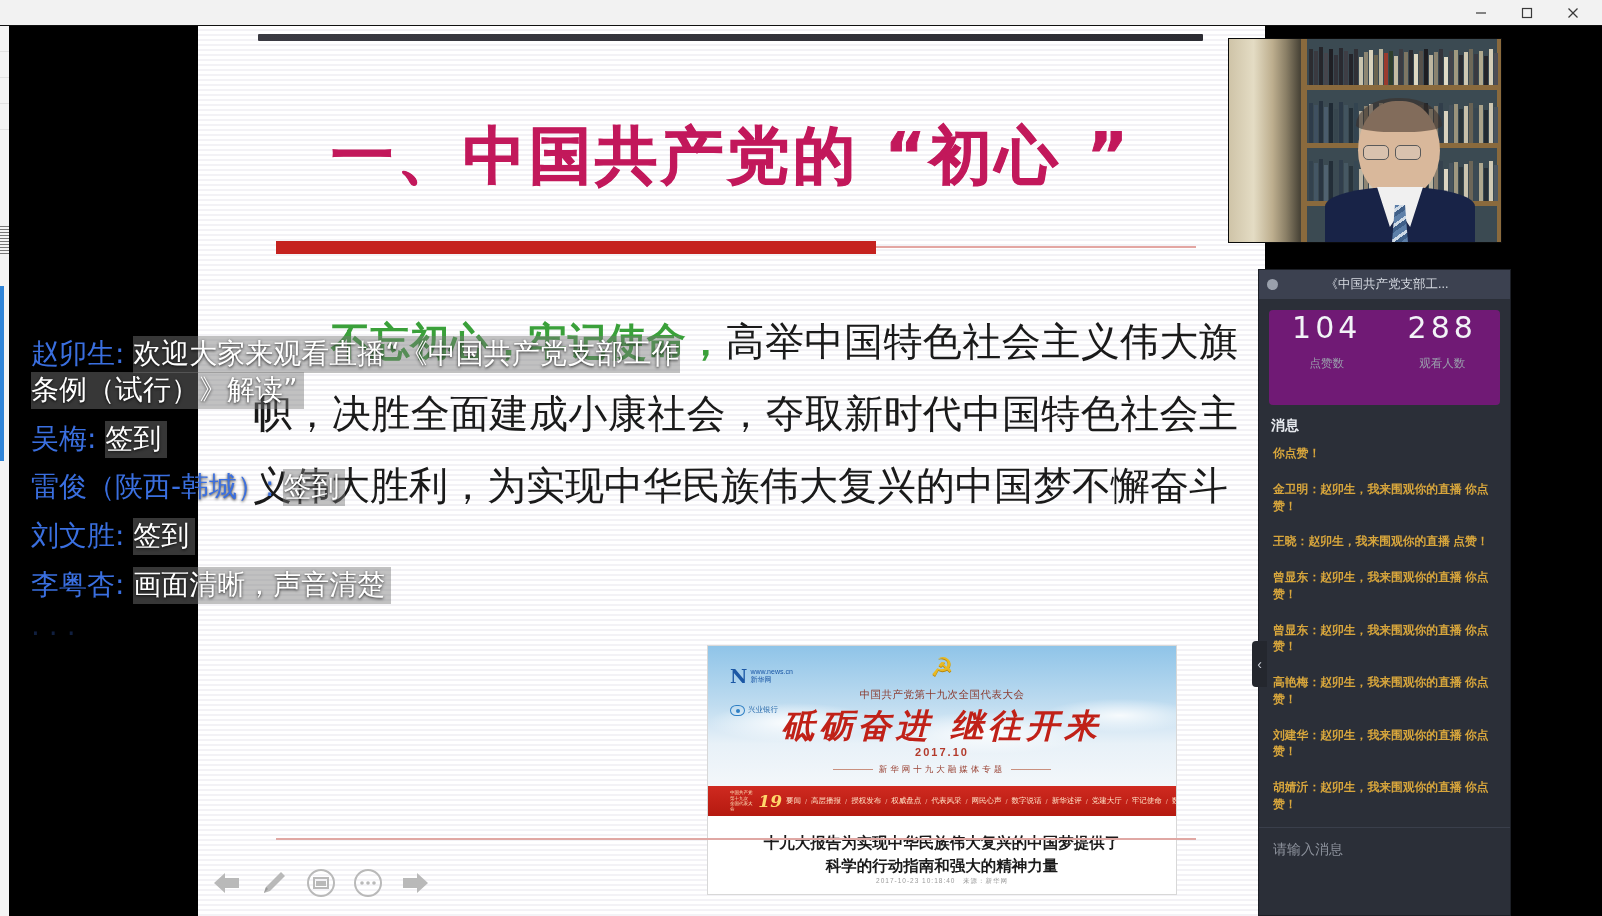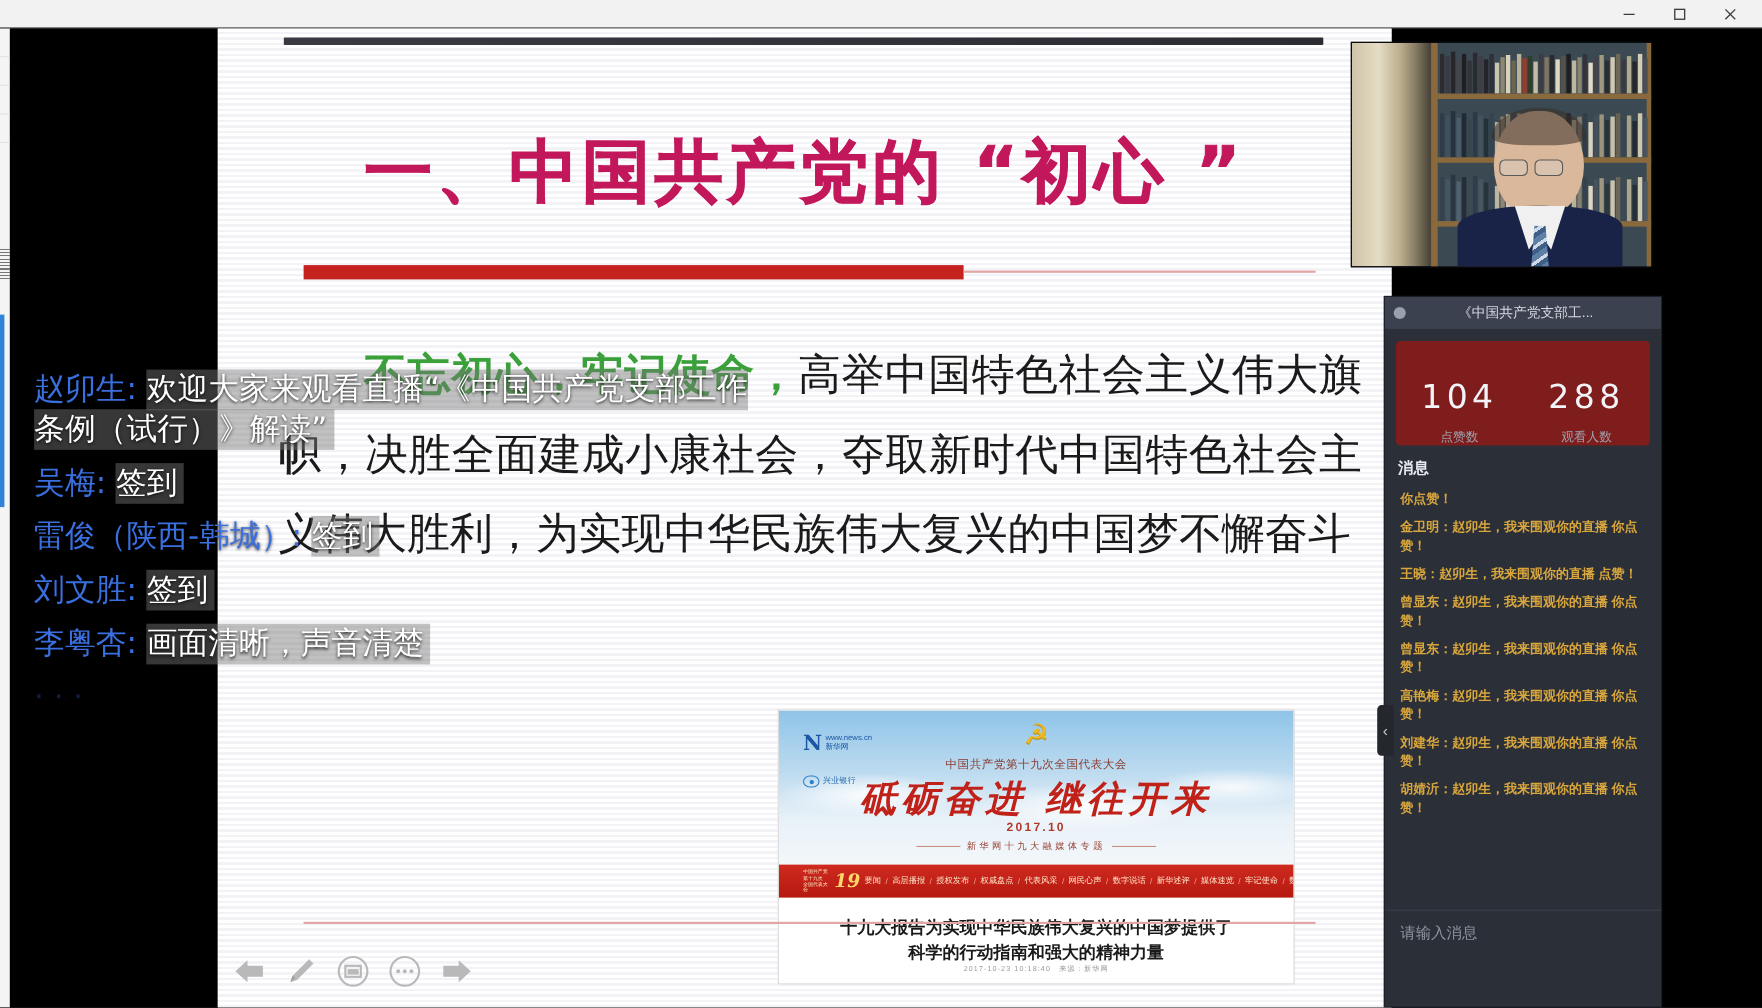--- a/index.html
+++ b/index.html
@@ -262,35 +262,35 @@
   .lp-dot {
     width: 11px; height: 11px; border-radius: 50%;
     background: #9aa0ac; flex: 0 0 auto;
   }
   .lp-title {
     flex: 1; text-align: center; color: #d6dae2; font-size: 12.5px;
     white-space: nowrap; overflow: hidden; text-overflow: ellipsis;
     padding-right: 14px;
   }
   .lp-stats {
-    margin: 11px 10px 0; height: 95px; background: #7f1d1d; border-radius: 4px;
-    display: flex; align-items: flex-end; flex: 0 0 auto;
+    margin: 11px 10px 0; height: 95px; background: #701a75; border-radius: 4px;
+    display: flex; align-items: flex-start; flex: 0 0 auto;
   }
   .lp-stat { flex: 1; text-align: center; }
   .lp-stat .num {
     font-family: "DejaVu Sans", "Liberation Sans", sans-serif;
     font-size: 30px; font-weight: 400; color: #f2f4f7; letter-spacing: 4px;
   }
   .lp-stat .lbl { margin-top: 11px; font-size: 11.5px; color: #9aa0ac; }
   .lp-section {
     padding: 12px 12px 8px; font-size: 14px; font-weight: 700; color: #e6e9ee; flex: 0 0 auto;
   }
   .lp-msgs {
     flex: 1; overflow: hidden; padding: 2px 10px 0 14px;
-    display: flex; flex-direction: column; gap: 9px;
+    display: flex; flex-direction: column; gap: 19px;
   }
   .lp-msg {
     font-size: 11.8px; line-height: 1.42; color: #d8a63c; font-weight: 700;
     white-space: nowrap; overflow: visible;
   }
   .lp-msg .body { white-space: normal; }
   .lp-input {
     height: 88px; border-top: 1px solid #3a3f4b; padding: 12px 14px;
     flex: 0 0 auto;
   }
@@ -390,21 +390,21 @@
             <span>权威盘点</span>
               <i>/</i>
             <span>代表风采</span>
               <i>/</i>
             <span>网民心声</span>
               <i>/</i>
             <span>数字说话</span>
               <i>/</i>
             <span>新华述评</span>
               <i>/</i>
-            <span>媒体速览</span>
+            <span>党建大厅</span>
               <i>/</i>
             <span>牢记使命</span>
               <i>/</i>
             <span>数说新时代</span>
           </div>
         </div>
         <div class="news-caption">
           <div>十九大报告为实现中华民族伟大复兴的中国梦提供了</div>
           <div>科学的行动指南和强大的精神力量</div>
         </div>

